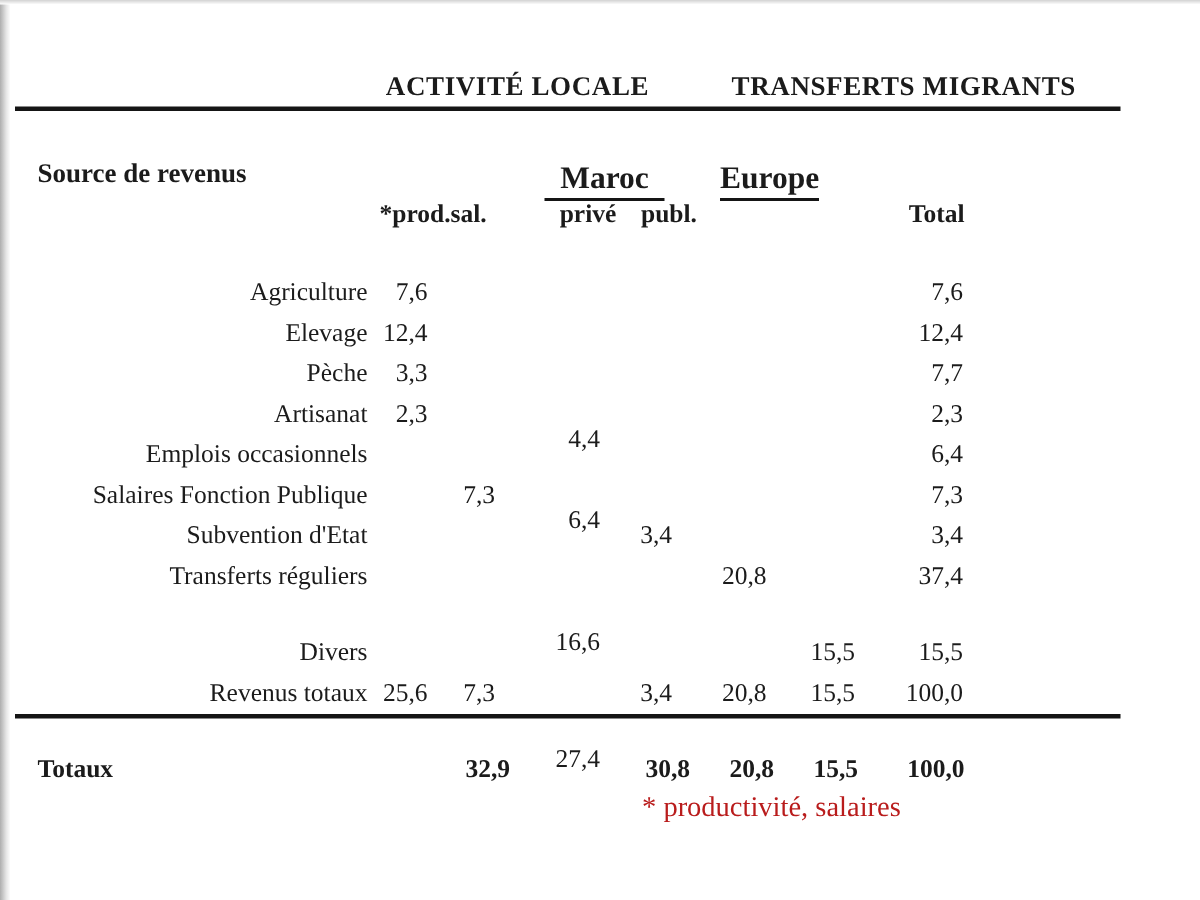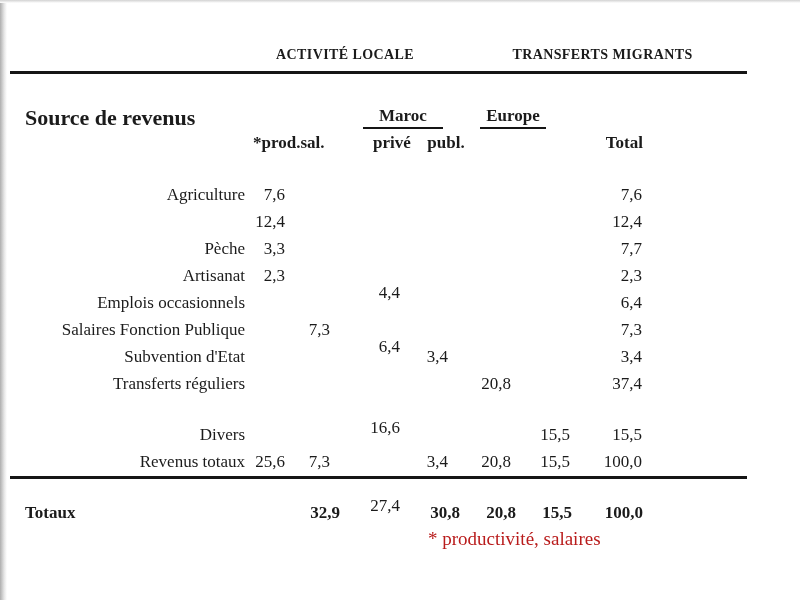--- a/index.html
+++ b/index.html
@@ -27,33 +27,33 @@
   }
   .rule {
     position: absolute; left: 10px; width: 737px; height: 3px;
     background: #151515;
   }
   .rule-1 { top: 71px; }
   .rule-2 { top: 476px; }
 
   .grp-header {
     position: absolute; top: 47px;
-    font-weight: bold; font-size: 14px; letter-spacing: 0.4px;
+    font-weight: bold; font-size: 18px; letter-spacing: 0.4px;
     text-align: center; white-space: nowrap;
   }
   .grp-1 { left: 255px; width: 180px; }
   .grp-2 { left: 485px; width: 235px; }
 
   .src-label {
     position: absolute; left: 25px; top: 105px;
-    font-weight: bold; font-size: 22px; white-space: nowrap;
+    font-weight: bold; font-size: 18px; white-space: nowrap;
   }
   .sub-maroc, .sub-europe {
     position: absolute; top: 106px;
-    font-weight: bold; font-size: 17px; text-align: center;
+    font-weight: bold; font-size: 21px; text-align: center;
     border-bottom: 2px solid #151515; padding-bottom: 1px;
   }
   .sub-maroc  { left: 363px; width: 80px; }
   .sub-europe { left: 480px; width: 66px; }
 
   .col-header {
     position: absolute; top: 133px;
     font-weight: bold; font-size: 17px; white-space: nowrap;
   }
   .col-prodsal { left: 253px; }
@@ -119,20 +119,21 @@
         <span class="cell cell-label">Agriculture</span>
         <span class="cell cell-prod">7,6</span>
         <span class="cell cell-sal"></span>
         <span class="cell cell-prive"></span>
         <span class="cell cell-publ"></span>
         <span class="cell cell-europe"></span>
         <span class="cell cell-divers"></span>
         <span class="cell cell-total">7,6</span>
       </div>
       <div class="trow" style="top: 212px;">
+        <span class="cell cell-label">Elevage</span>
         <span class="cell cell-prod">12,4</span>
         <span class="cell cell-sal"></span>
         <span class="cell cell-prive"></span>
         <span class="cell cell-publ"></span>
         <span class="cell cell-europe"></span>
         <span class="cell cell-divers"></span>
         <span class="cell cell-total">12,4</span>
       </div>
       <div class="trow" style="top: 239px;">
         <span class="cell cell-label">Pèche</span>

